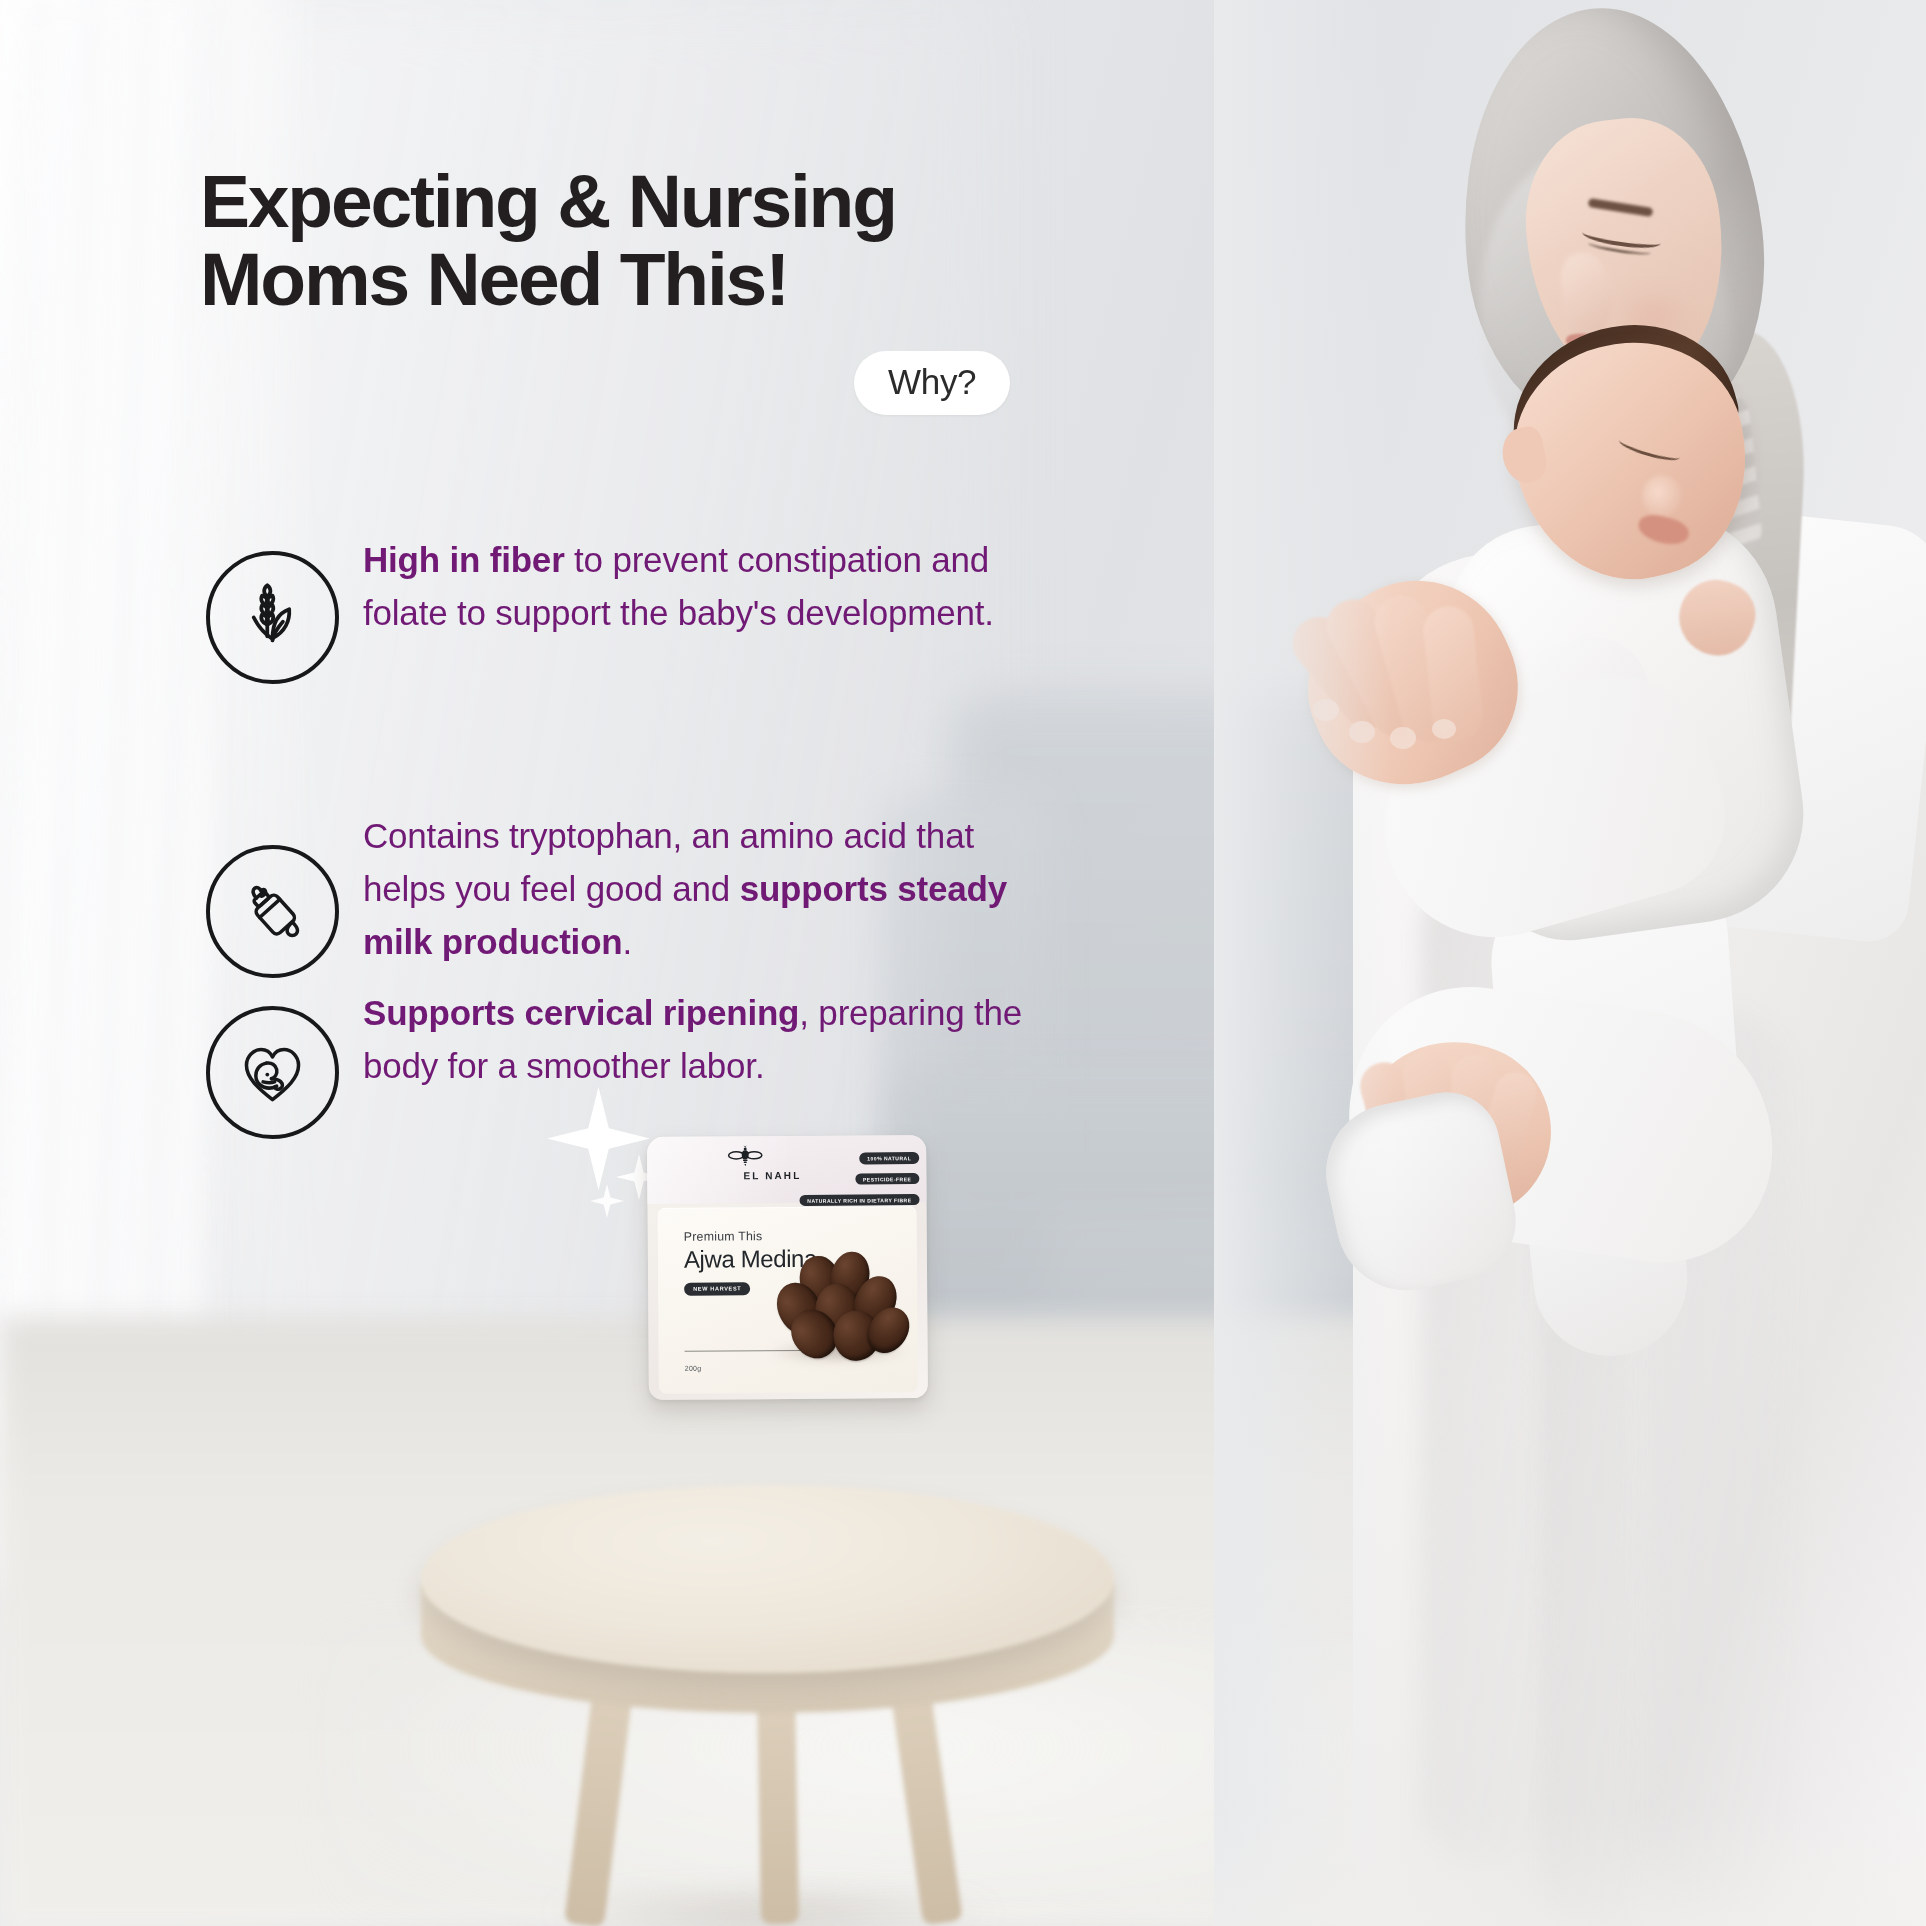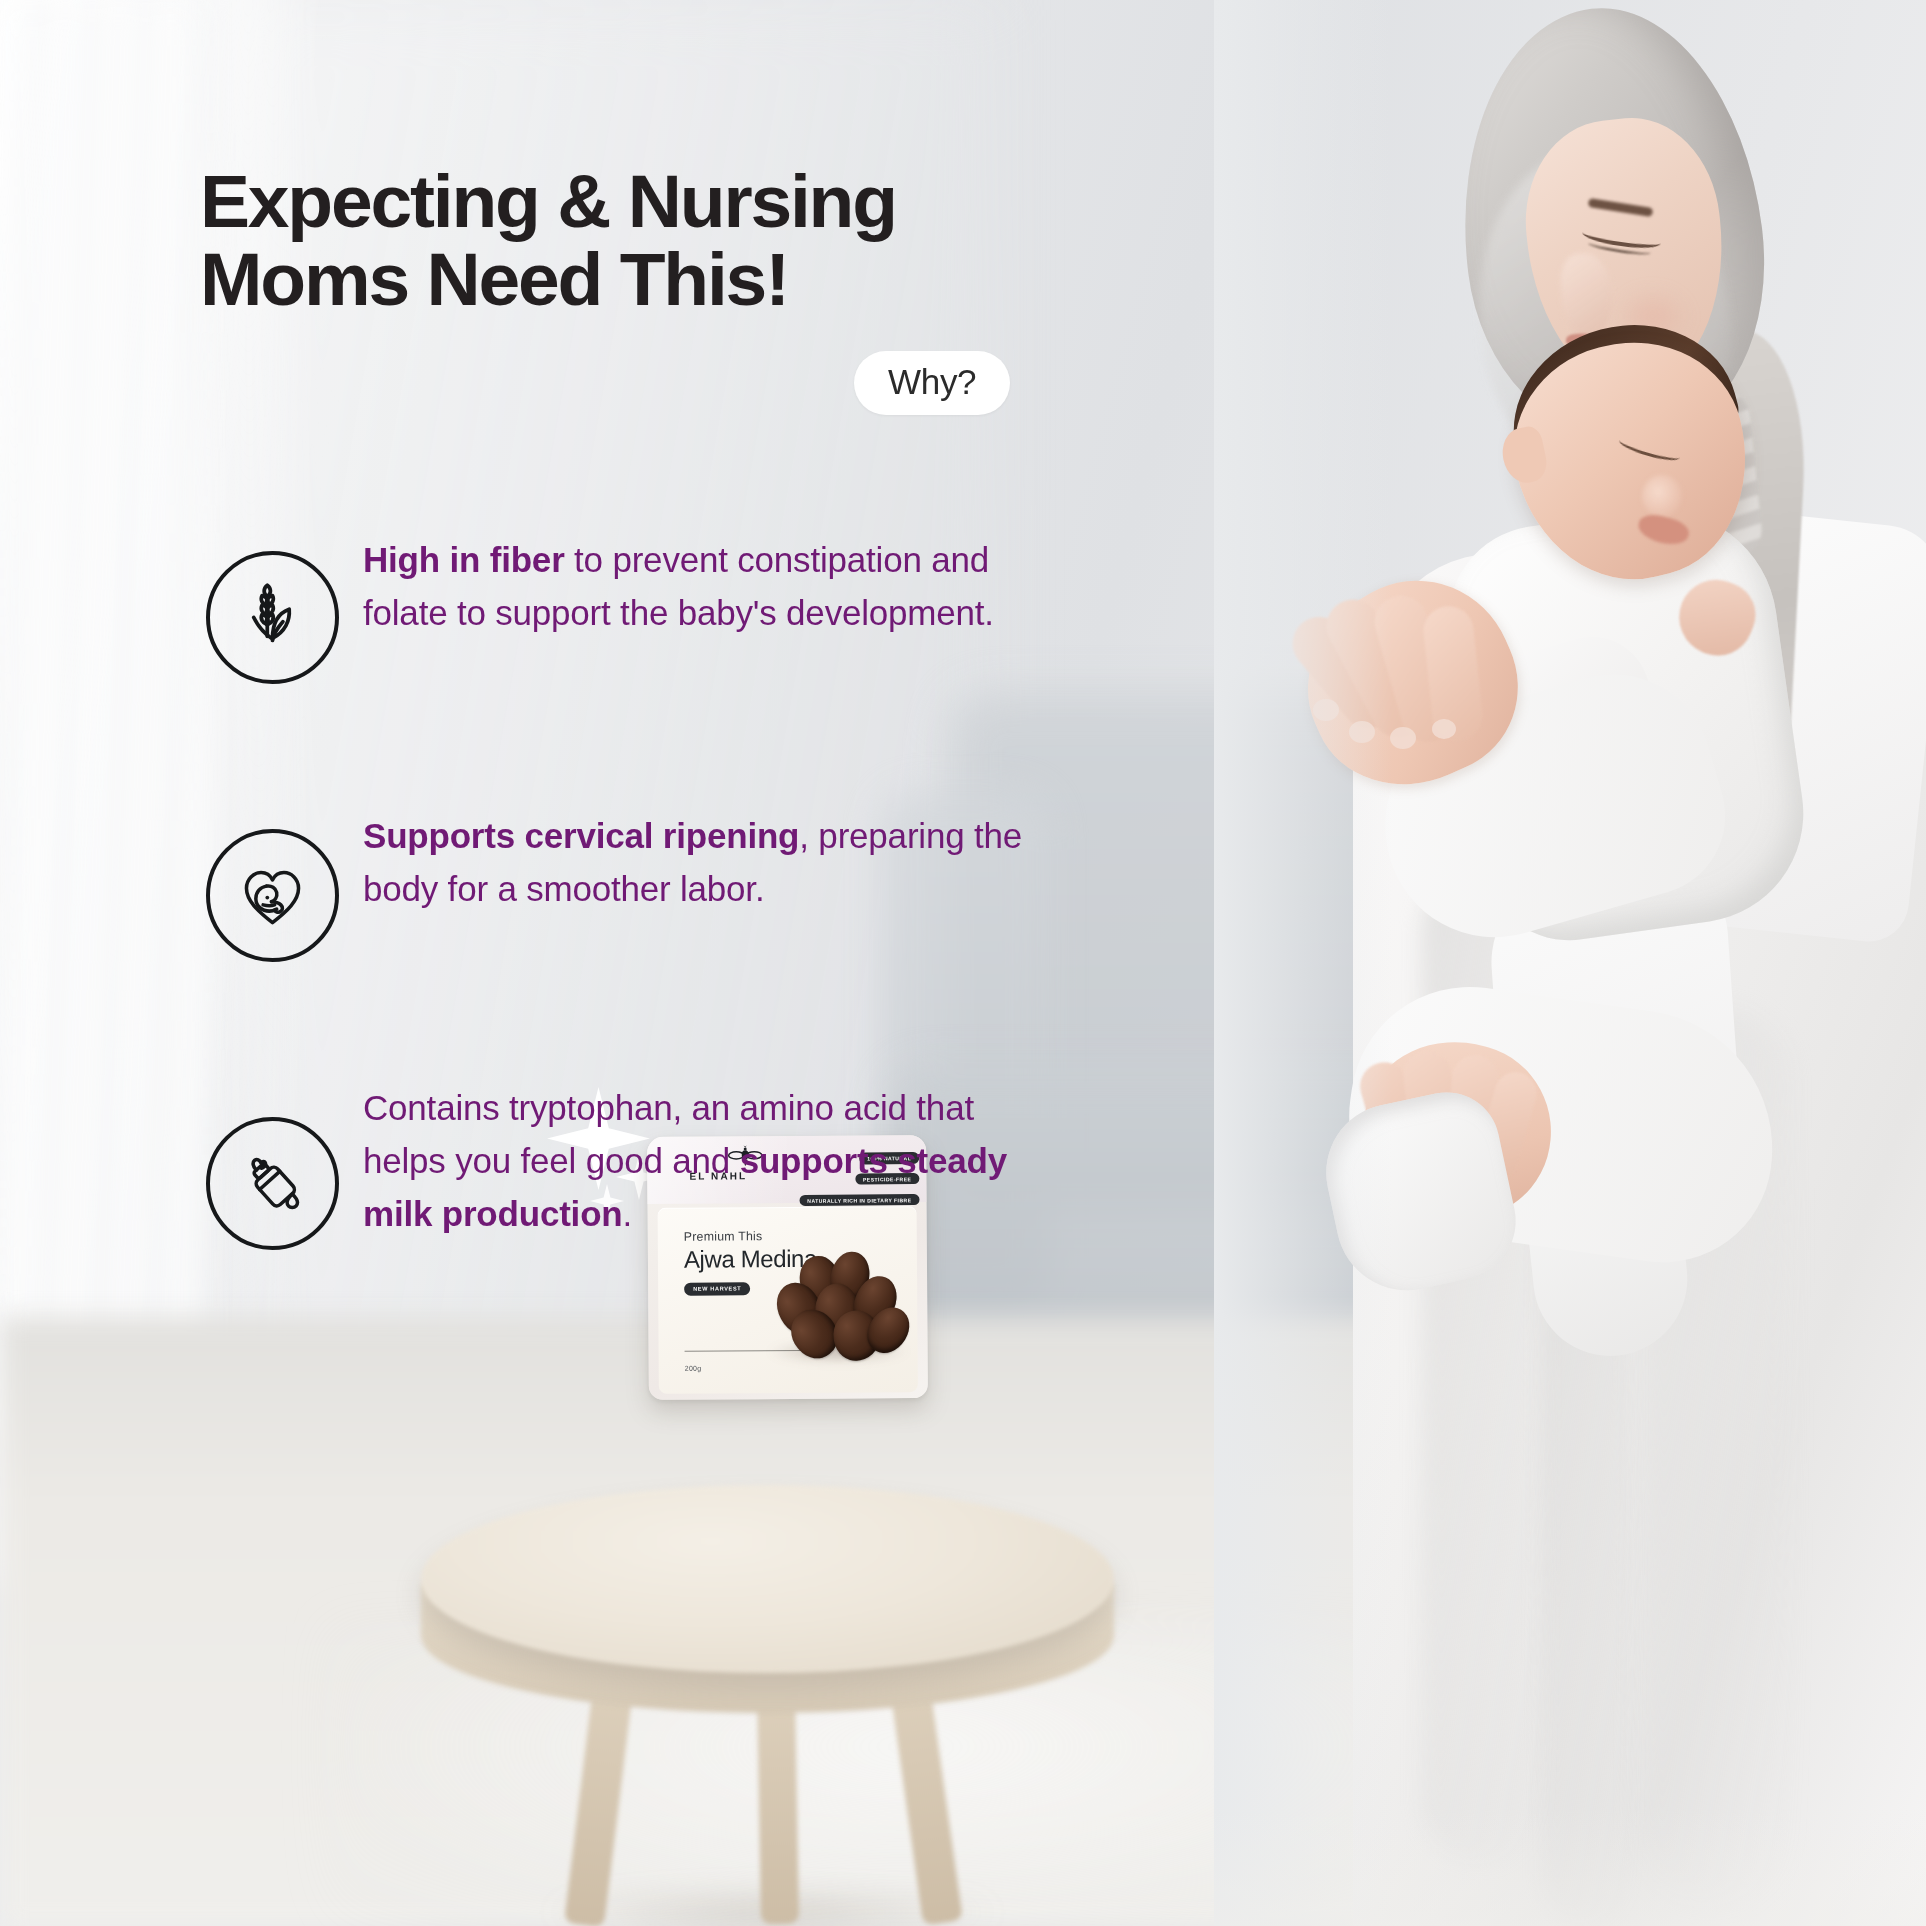--- a/index.html
+++ b/index.html
@@ -110,21 +110,21 @@
   }
   .pouch-top {
     position:absolute; left:0; top:0; width:100%; height:67px;
     background:linear-gradient(170deg,rgba(246,240,243,.96),rgba(236,228,232,.92));
   }
   .pouch-top-sheen {
     position:absolute; left:-10%; top:0; width:60%; height:67px;
     background:linear-gradient(100deg,rgba(255,255,255,.75),rgba(255,255,255,0));
   }
   .pouch-brand {
-    position:absolute; left:42px; top:8px; width:112px; text-align:left;
+    position:absolute; left:42px; top:8px; width:112px; text-align:right;
   }
   .bee-logo { width:44px; height:24px; margin:0 auto; position:relative; }
   .bee-name {
     font-size:10px; letter-spacing:2.1px; font-weight:700; color:#1d2024;
     margin-top:2px; font-family:"Liberation Sans",sans-serif;
   }
   .pouch-badges {
     position:absolute; right:7px; top:11px; text-align:right;
   }
   .pbadge {
@@ -556,48 +556,48 @@
           <path d="M36 56 c0 -14 5 -24 16 -28 c1 11 -4 22 -16 28"></path>
           <path d="M18 36 c4 8 10 15 17 20"></path>
           <path d="M46 40 c-5 6 -9 11 -10 18"></path>
         </svg>
       </div>
       <div class="btext">
         <b>High in fiber</b><span> to prevent constipation and folate to support the baby's development.</span>
       </div>
     </div>
 
-    <div class="bullet b2">
-      <div class="icon-circle">
-        <svg viewBox="0 0 72 72" width="75" height="75" fill="none" stroke="#16181a" stroke-width="3.4" stroke-linecap="round" stroke-linejoin="round">
-          <path d="M36 62 C22 51 11 41 11 29 C11 20 18 14 25 14 C30 14 34 17 36 21 C38 17 42 14 47 14 C54 14 61 20 61 29 C61 41 50 51 36 62 Z"></path>
-          <path d="M30 27 c-6 1 -10 6 -10 12 c0 7 6 12 13 12 c3 0 5 -1 7 -2"></path>
-          <path d="M30 27 c5 -1 9 2 10 6 c1 5 -2 8 -5 9"></path>
-          <circle cx="31" cy="38" r="1.8" fill="#16181a" stroke="none"></circle>
-          <path d="M35 42 c4 0 7 1 9 3 c2 2 2 5 0 6 c-2 2 -5 1 -6 -1"></path>
-          <path d="M27 45 c4 1 8 1 11 0"></path>
-        </svg>
-      </div>
-      <div class="btext">
-        <b>Supports cervical ripening</b><span>, preparing the body for a smoother labor.</span>
-      </div>
-    </div>
-
     <div class="bullet b3">
       <div class="icon-circle">
         <svg viewBox="0 0 72 72" width="75" height="75" fill="none" stroke="#16181a" stroke-width="3.4" stroke-linecap="round" stroke-linejoin="round">
           <g transform="rotate(-42 36 36)">
             <rect x="23" y="24" width="26" height="32" rx="5"></rect>
             <path d="M23 32 h26"></path>
             <rect x="29" y="16" width="14" height="8" rx="2.4"></rect>
             <path d="M33 16 c0 -5 2 -8 5 -8 c3 0 4 3 3 6 c2 -1 4 1 3 3 c-1 2 -4 2 -6 1"></path>
           </g>
           <path d="M55 46 c3 3 5 5 5 8 c0 3 -2 5 -5 5 c-3 0 -5 -2 -5 -5 c0 -3 2 -5 5 -8 Z"></path>
         </svg>
       </div>
       <div class="btext">
         <span>Contains tryptophan, an amino acid that helps you feel good and </span><b>supports steady milk production</b><span>.</span>
       </div>
     </div>
 
+    <div class="bullet b2">
+      <div class="icon-circle">
+        <svg viewBox="0 0 72 72" width="75" height="75" fill="none" stroke="#16181a" stroke-width="3.4" stroke-linecap="round" stroke-linejoin="round">
+          <path d="M36 62 C22 51 11 41 11 29 C11 20 18 14 25 14 C30 14 34 17 36 21 C38 17 42 14 47 14 C54 14 61 20 61 29 C61 41 50 51 36 62 Z"></path>
+          <path d="M30 27 c-6 1 -10 6 -10 12 c0 7 6 12 13 12 c3 0 5 -1 7 -2"></path>
+          <path d="M30 27 c5 -1 9 2 10 6 c1 5 -2 8 -5 9"></path>
+          <circle cx="31" cy="38" r="1.8" fill="#16181a" stroke="none"></circle>
+          <path d="M35 42 c4 0 7 1 9 3 c2 2 2 5 0 6 c-2 2 -5 1 -6 -1"></path>
+          <path d="M27 45 c4 1 8 1 11 0"></path>
+        </svg>
+      </div>
+      <div class="btext">
+        <b>Supports cervical ripening</b><span>, preparing the body for a smoother labor.</span>
+      </div>
+    </div>
+
   </div>
 </div>
 
 
 </body></html>

